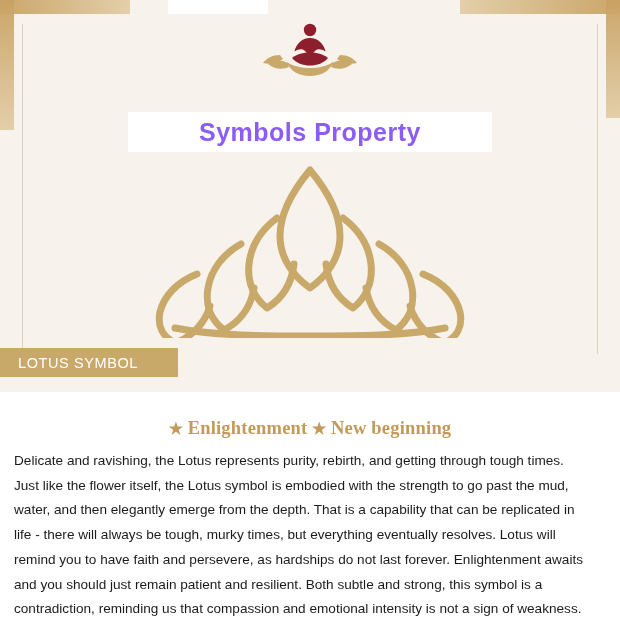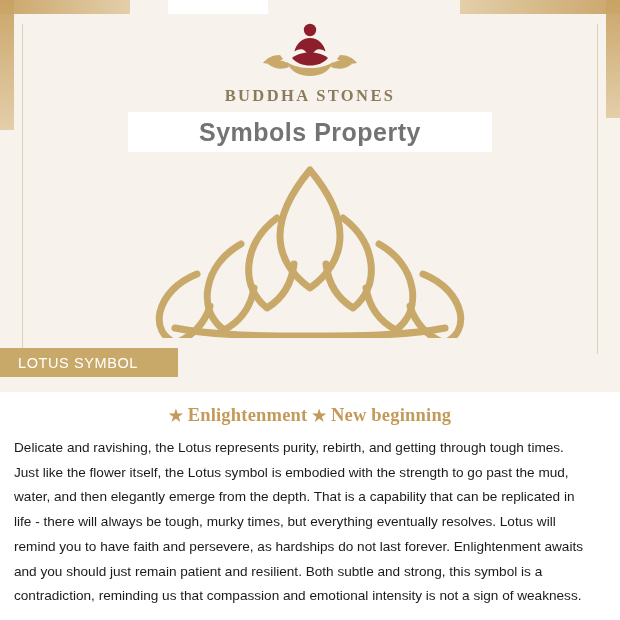--- a/index.html
+++ b/index.html
@@ -104,21 +104,21 @@
     width: 364px;
     height: 40px;
     background: #ffffff;
     display: flex;
     align-items: center;
     justify-content: center;
   }
   .title-band .title-text {
     font-size: 25px;
     font-weight: bold;
-    color: #737373;
+    color: #8b5cf6;
     letter-spacing: 0.5px;
     font-family: "Liberation Sans", sans-serif;
   }
 
   
   .lotus-wrap {
     position: absolute;
     left: 0; right: 0; top: 158px;
     text-align: center;
   }
@@ -146,21 +146,21 @@
   .panel {
     position: absolute;
     left: 0;
     top: 392px;
     width: 620px;
     height: 228px;
     background: #ffffff;
   }
   .panel-heading {
     text-align: center;
-    padding-top: 13px;
+    padding-top: 26px;
     font-size: 18.5px;
     font-weight: bold;
     color: #c39a59;
     font-family: "Liberation Serif", serif;
   }
   .panel-heading .star { color: #c39a59; font-size: 16px; }
   .panel-heading .h1 { letter-spacing: 0.2px; }
   .panel-heading .h2 { letter-spacing: 0.2px; }
 
   .panel-body {
@@ -199,21 +199,20 @@
       <path d="M38 40c5-4 11-5.5 18-5.5S69 36 74 40c-4 5-11 7.5-18 7.5S42 45 38 40z" fill="#8d1f2d"></path>
 
       <path d="M34 45c-8-4-14-3-20 1 6 5 14 6 21 3z" fill="#c9a96a"></path>
       <path d="M26 37c-8 0-13 3-17 8 7 2 15 0 20-4z" fill="#c9a96a"></path>
 
       <path d="M78 45c8-4 14-3 20 1-6 5-14 6-21 3z" fill="#c9a96a"></path>
       <path d="M86 37c8 0 13 3 17 8-7 2-15 0-20-4z" fill="#c9a96a"></path>
 
       <path d="M56 50c-9 0-17-2-23-6 3 9 12 14 23 14s20-5 23-14c-6 4-14 6-23 6z" fill="#c9a96a"></path>
     </svg>
-    <div class="brand">BUDDHA STONES</div>
   </div>
 
   <div class="title-band">
     <span class="title-text">Symbols Property</span>
   </div>
 
   <div class="lotus-wrap">
     <svg class="lotus-svg" width="330" height="180" viewBox="0 0 330 180">
       <g fill="none" stroke="#c9a96a" stroke-width="7" stroke-linejoin="round" stroke-linecap="round">
 

